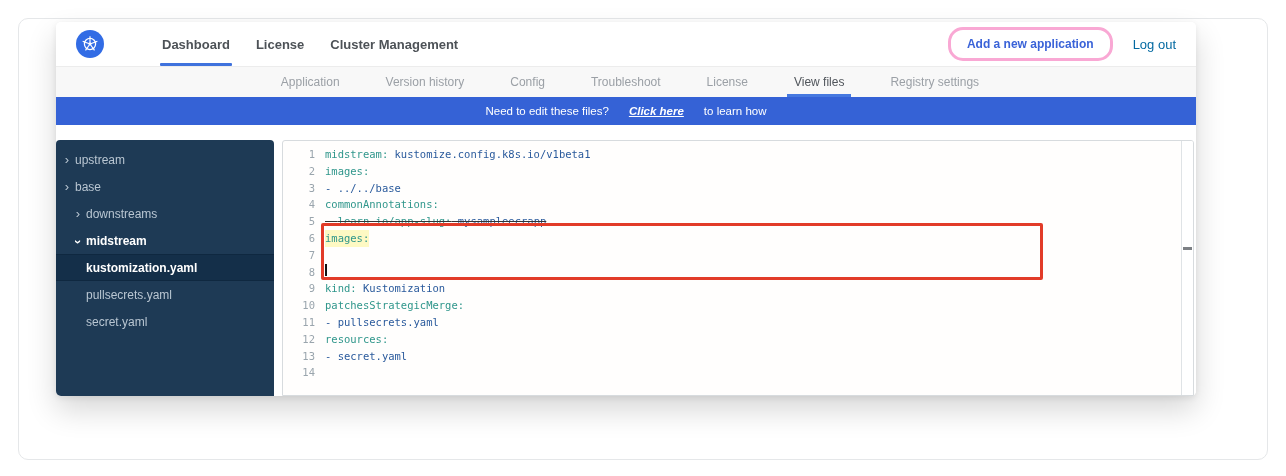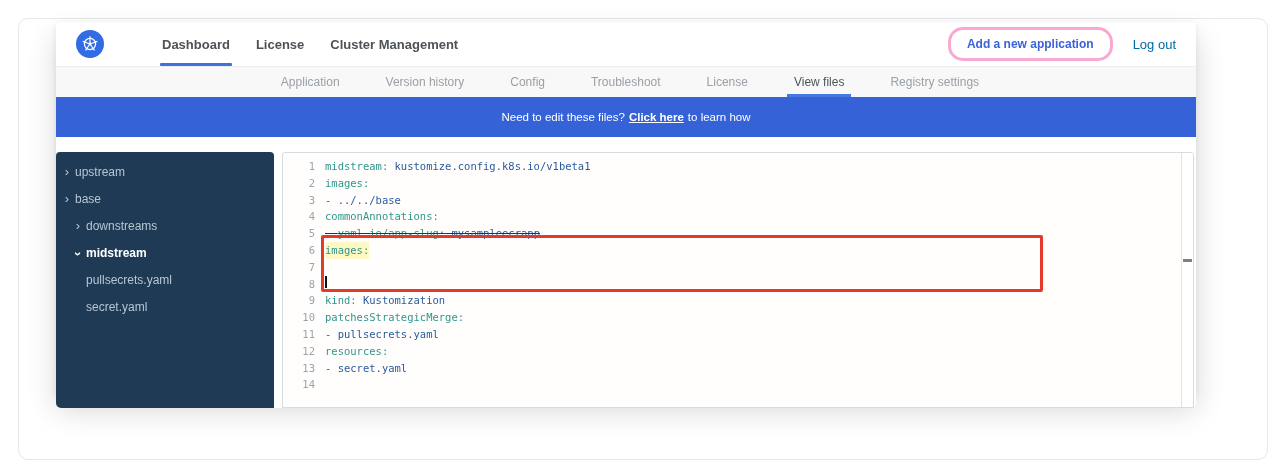--- a/index.html
+++ b/index.html
@@ -32,23 +32,23 @@
   
   .subnav { height:30px; background:#f8f8f8; display:flex; justify-content:center;
             align-items:stretch; gap:46px;padding-left:8px; }
   .sub-tab { position:relative; display:flex; align-items:center; font-size:12px;
              color:#9ba0a6; cursor:pointer; }
   .sub-tab.active { color:#50555b; }
   .sub-tab.active::after { content:""; position:absolute; left:-7px; right:-7px; bottom:0;
              height:3px; background:#4679e0; }
 
   
-  .banner { height:40px; background:#3562d6; color:#fff; font-size:11.5px;
-            display:flex; align-items:center; justify-content:center; gap:4px; }
-  .banner a { color:#fff; font-weight:700; text-decoration:underline; cursor:pointer; }
+  .banner { height:28px; background:#3562d6; color:#fff; font-size:11.5px;
+            display:flex; align-items:center; justify-content:center; gap:20px; }
+  .banner a { color:#fff; font-weight:700; text-decoration:underline; cursor:pointer;font-style:italic; }
 
   
   .content { position:relative; height:271px; background:#fff; border-radius:0 0 5px 5px; }
 
   .tree { position:absolute; left:0; top:15px; bottom:0; width:218px;
           background:#1e3a55; border-radius:4px 4px 0 5px; padding-top:6px;
           overflow:hidden; }
   .trow { height:27px; display:flex; align-items:center; font-size:12px;
           color:#b9c6d2; cursor:pointer; white-space:nowrap; }
   .trow .chev { display:inline-block; width:10px; font-size:13px; line-height:10px;
@@ -141,35 +141,38 @@
           <span>base</span>
         </div>
         <div class="trow lvl2">
           <span class="chev">›</span>
           <span>downstreams</span>
         </div>
         <div class="trow lvl2 bold">
           <span class="chev expanded">›</span>
           <span>midstream</span>
         </div>
+        <div class="trow lvl3 bold selected">
+          <span>kustomization.yaml</span>
+        </div>
         <div class="trow lvl3">
           <span>pullsecrets.yaml</span>
         </div>
         <div class="trow lvl3">
           <span>secret.yaml</span>
         </div>
       </div>
 
     <div class="editor">
       <div class="codewrap" id="code">
           <div class="cline"><span class="gut">1</span><span class="ctext"><span class="c-key">midstream:</span><span class="c-val"> kustomize.config.k8s.io/v1beta1</span></span></div>
           <div class="cline"><span class="gut">2</span><span class="ctext"><span class="c-key">images:</span></span></div>
           <div class="cline"><span class="gut">3</span><span class="ctext"><span class="c-val">- ../../base</span></span></div>
           <div class="cline"><span class="gut">4</span><span class="ctext"><span class="c-key">commonAnnotations:</span></span></div>
-          <div class="cline"><span class="gut">5</span><span class="ctext strike"><span class="c-plain">  </span><span class="c-key">yaml.io/app-slug:</span><span class="c-val"> mysampleecrapp</span></span></div>
+          <div class="cline"><span class="gut">5</span><span class="ctext strike"><span class="c-plain">  </span><span class="c-key">learn.io/app-slug:</span><span class="c-val"> mysampleecrapp</span></span></div>
           <div class="cline"><span class="gut">6</span><span class="ctext selbg"><span class="c-key">images:</span></span></div>
           <div class="cline"><span class="gut">7</span></div>
           <div class="cline"><span class="gut">8</span><span class="cursor"></span></div>
           <div class="cline"><span class="gut">9</span><span class="ctext"><span class="c-key">kind:</span><span class="c-val"> Kustomization</span></span></div>
           <div class="cline"><span class="gut">10</span><span class="ctext"><span class="c-key">patchesStrategicMerge:</span></span></div>
           <div class="cline"><span class="gut">11</span><span class="ctext"><span class="c-val">- pullsecrets.yaml</span></span></div>
           <div class="cline"><span class="gut">12</span><span class="ctext"><span class="c-key">resources:</span></span></div>
           <div class="cline"><span class="gut">13</span><span class="ctext"><span class="c-val">- secret.yaml</span></span></div>
           <div class="cline"><span class="gut">14</span><span class="ctext"></span></div>
         </div>

